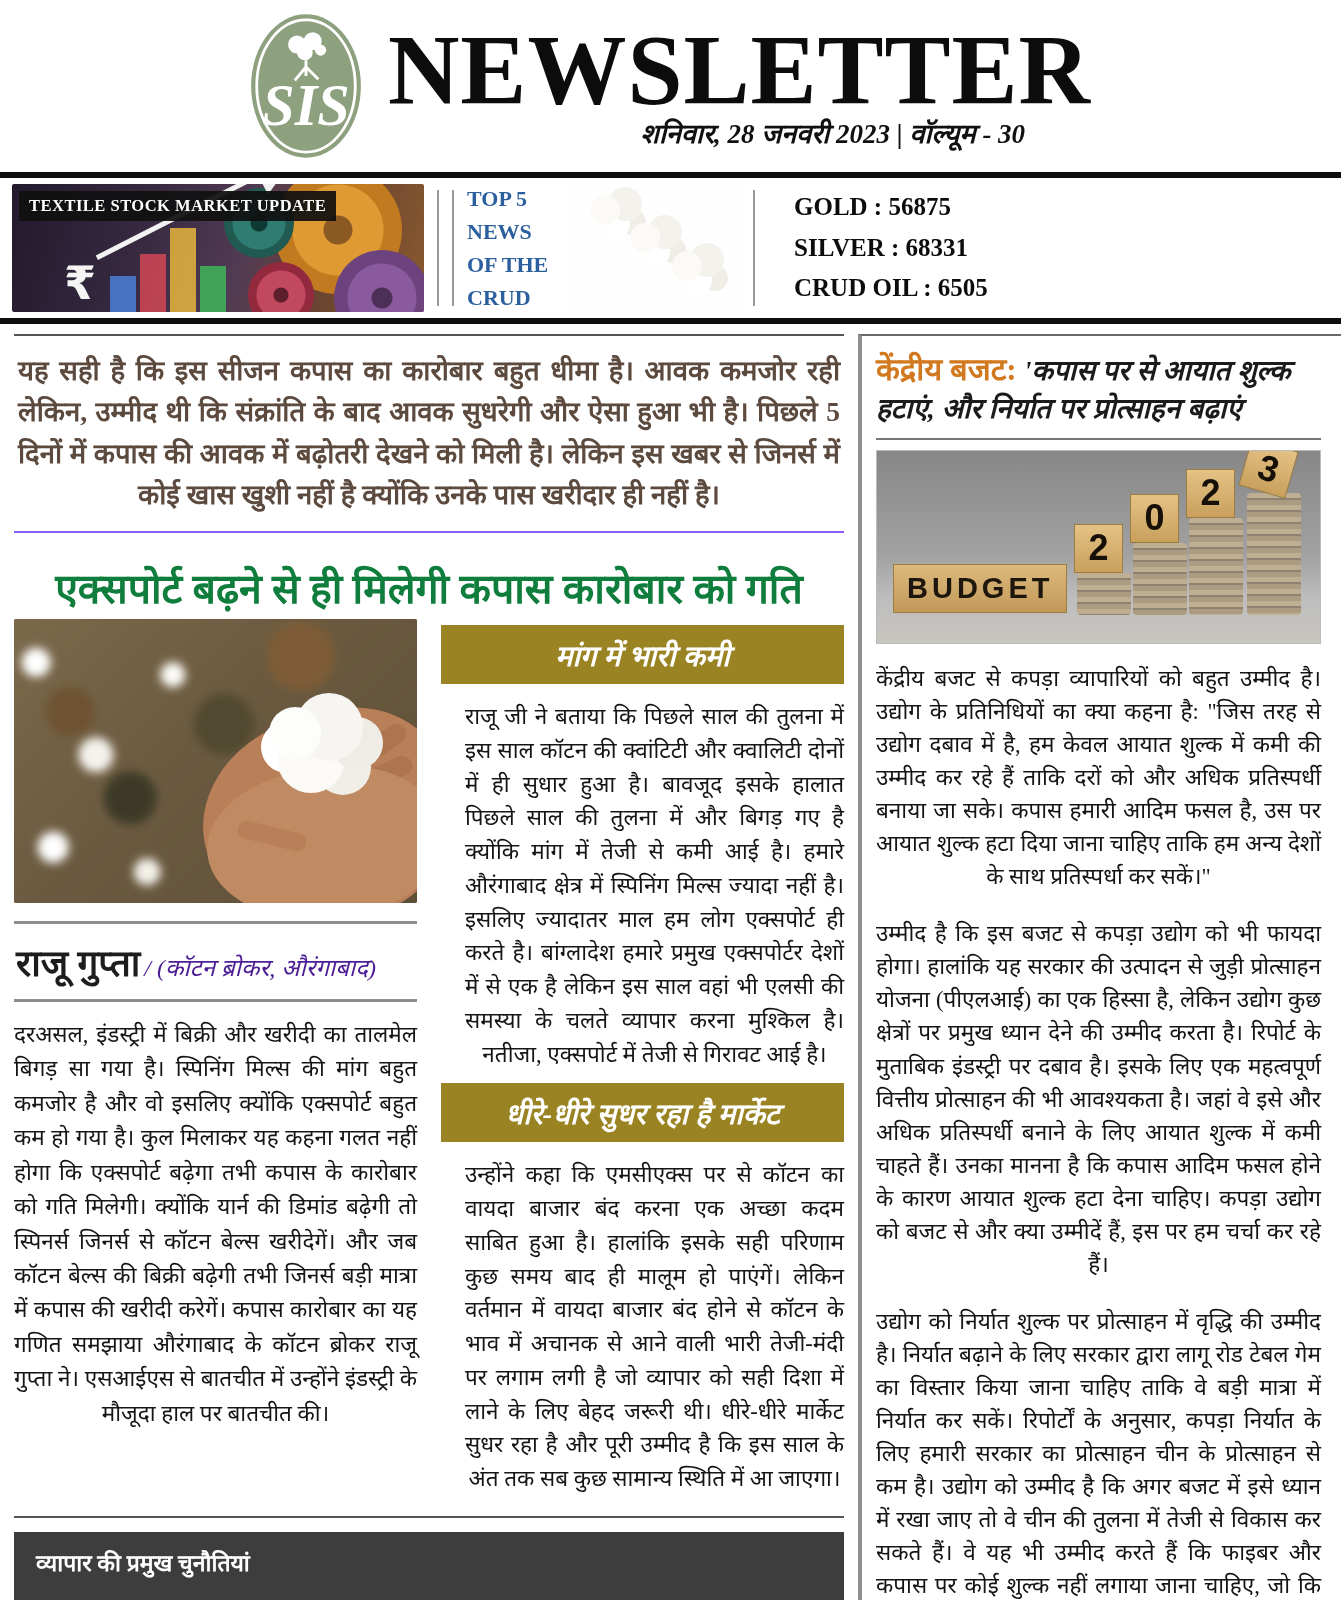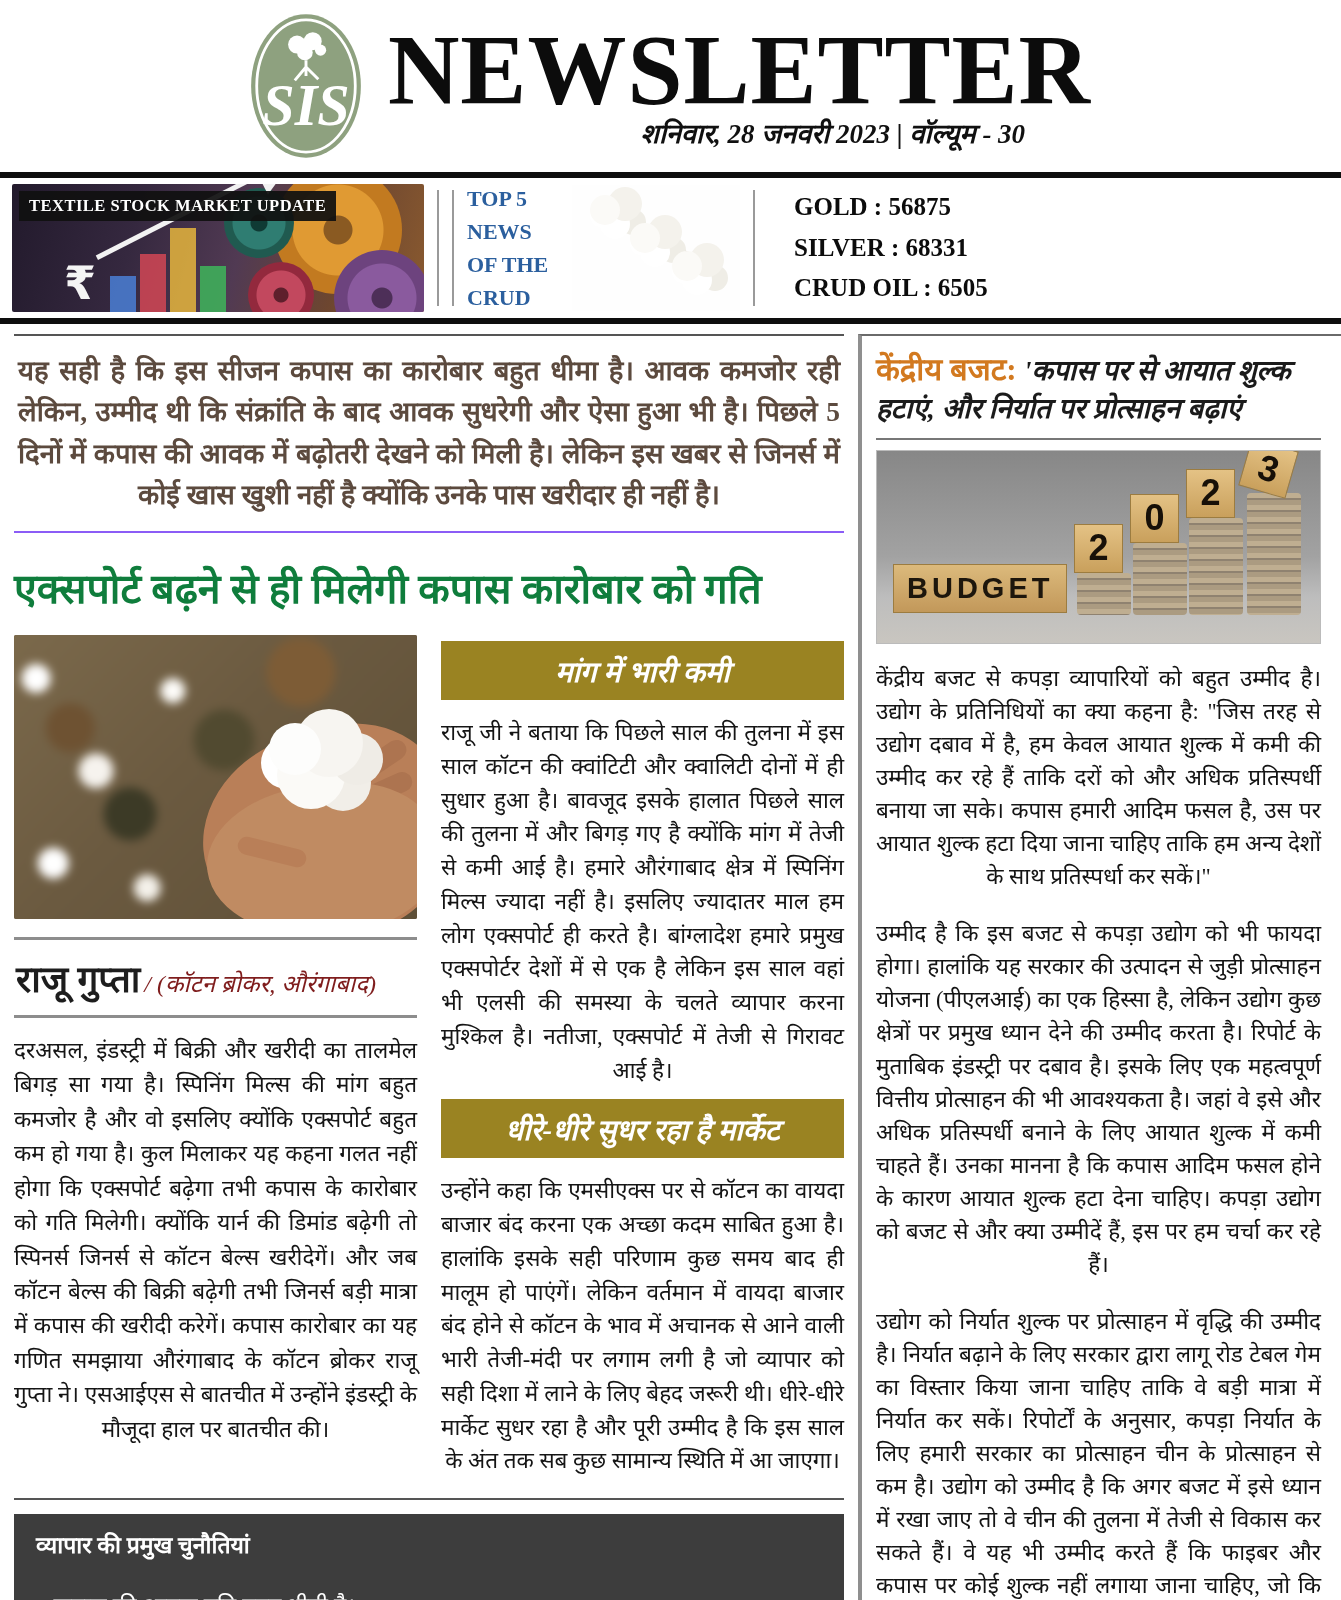--- a/index.html
+++ b/index.html
@@ -46,21 +46,21 @@
   .stem{position:absolute;height:3px;background:#8a6648;border-radius:2px;}
   .prices{flex:1;text-align:left;padding-left:26px;font-weight:bold;font-size:25px;line-height:1.62;color:#0c0c0c;white-space:nowrap;}
 
   
   .main{display:flex;align-items:stretch;}
   .left-main{width:858px;box-sizing:border-box;padding:0 14px 0 14px;flex:0 0 auto;}
   .right-col{flex:1;box-sizing:border-box;border-left:4px solid #8f8f8f;border-top:2px solid #6a6a6a;margin-top:10px;padding:6px 20px 0 14px;}
 
   .intro{margin-top:10px;border-top:2px solid #555;border-bottom:2px solid #8b5cf6;padding:14px 4px 16px;
     font-size:27.5px;font-weight:bold;color:#5c4a3e;line-height:1.5;text-align:justify;text-align-last:center;}
-  .headline{margin:26px 0 20px;font-size:41px;font-weight:bold;color:#0f7d3c;}
+  .headline{margin:26px 0 4px;text-align:center;font-size:41px;font-weight:bold;color:#0f7d3c;}
 
   .cols{display:flex;gap:24px;}
   .col{width:50%;box-sizing:border-box;}
   .photo{position:relative;height:284px;overflow:hidden;border-radius:2px;background:#75644a;}
   .photo-blur{position:absolute;inset:-12px;filter:blur(5px);
     background:
       radial-gradient(circle at 8% 18%,#fff 0 14px,transparent 15px),
       radial-gradient(circle at 22% 48%,#f6f3ee 0 17px,transparent 18px),
       radial-gradient(circle at 12% 78%,#fff 0 15px,transparent 16px),
       radial-gradient(circle at 34% 86%,#f4f1ea 0 13px,transparent 14px),
@@ -73,26 +73,26 @@
       radial-gradient(circle at 86% 80%,#6a4e30 0 36px,transparent 37px),
       linear-gradient(135deg,#7c6a4c 0%,#6b5a40 45%,#5d4e36 100%);}
   .hand-back{position:absolute;right:-36px;top:96px;width:250px;height:210px;background:#b97f58;border-radius:48% 42% 46% 54%;transform:rotate(-18deg);}
   .hand-front{position:absolute;right:-20px;top:150px;width:230px;height:150px;background:#c08b62;border-radius:50% 46% 44% 56%;transform:rotate(-8deg);}
   .finger{position:absolute;background:#ad7450;border-radius:12px;}
   .cotton-hand{position:absolute;right:96px;top:88px;width:52px;height:52px;background:#fdfdfc;border-radius:50%;
     box-shadow:34px -6px 0 8px #f7f5f1,62px 10px 0 0 #efece6,16px 26px 0 8px #fbfaf7,48px 34px 0 2px #f1eee8,-8px 14px 0 0 #fff;}
 
   .byline{margin-top:18px;border-top:3px solid #8d8d8d;border-bottom:3px solid #8d8d8d;padding:12px 2px;}
   .byline-name{font-size:37px;font-weight:bold;color:#1d1d1d;}
-  .byline-role{font-size:24px;font-style:italic;color:#7f1d1d;}
+  .byline-role{font-size:24px;font-style:italic;color:#4c1d95;}
   .body-txt{margin-top:16px;font-size:22.5px;line-height:1.53;text-align:justify;text-align-last:center;color:#151515;}
 
   .gold-head{background:#9a8322;color:#fff;font-style:italic;font-weight:bold;font-size:29px;text-align:center;padding:10px 6px;margin:6px 0 16px;}
   .gold-head.second{margin-top:12px;}
-  .mid-body{font-size:22.5px;line-height:1.5;text-align:justify;text-align-last:center;color:#151515;}
+  .mid-body{font-size:22.5px;line-height:1.5;text-align:justify;text-align-last:center;color:#151515;margin-left:24px;}
 
   .bottom-rule{border:0;border-top:2px solid #555;margin:20px 0 14px;}
   .challenges{background:#3d3d3d;color:#fff;padding:14px 22px 20px;}
   .challenges-title{text-align:left;font-size:23px;font-weight:bold;margin-bottom:28px;}
   .challenge-item{font-size:23.5px;font-style:italic;line-height:1.58;}
 
   
   .rc-heading{margin:8px 0 10px;line-height:1.32;}
   .rc-heading .lbl{color:#d2791f;font-size:31px;font-weight:bold;}
   .rc-heading .rest{color:#1b1b1b;font-size:28px;font-weight:bold;font-style:italic;}

